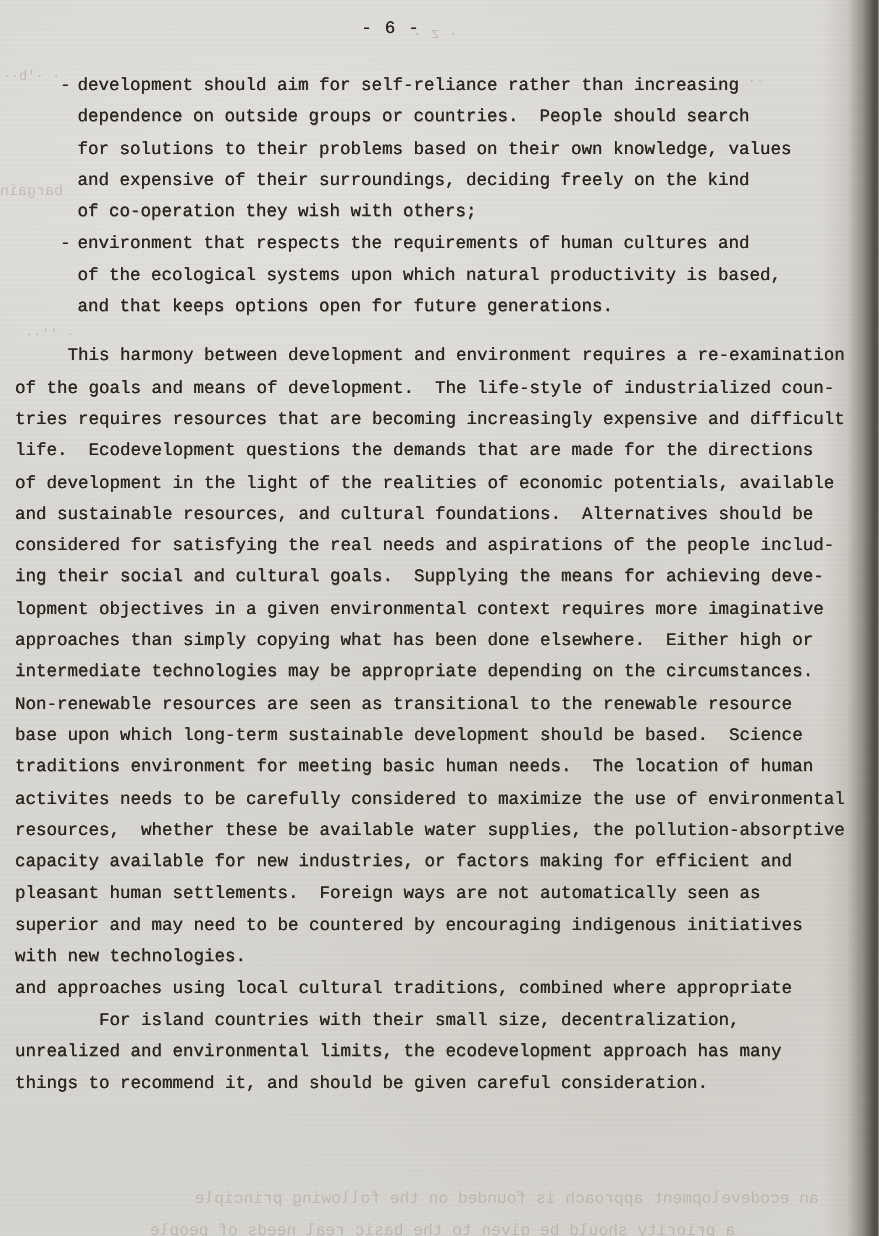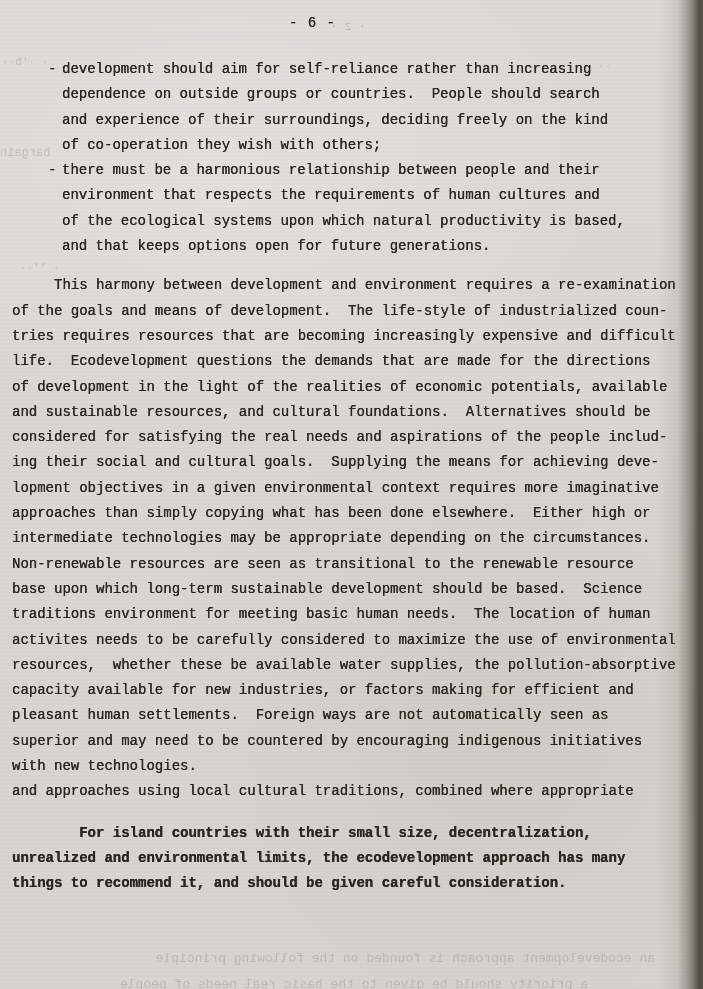--- a/index.html
+++ b/index.html
@@ -30,21 +30,21 @@
     white-space:pre;
     height:25.3px; line-height:25.3px;
   }
   .bullet{display:flex;}
   .dash{
     flex:0 0 auto; width:14px; margin-left:36px;
     height:25.3px; line-height:25.3px;
   }
   .btext{flex:0 0 auto;}
   .para.p1{margin-top:14px;}
-  .para.p2{margin-top:16px;font-weight:bold;}
+  .para.p2{margin-top:0;}
   .ghost{
     position:absolute;
     transform:scaleX(-1);
     color:#98948a; opacity:.42;
     filter:blur(.6px);
     font-size:13px; white-space:pre;
     pointer-events:none;
   }
   .g1{left:2px;   top:56px;  font-size:11px;}
   .g2{left:0px;   top:146px; font-size:12px;}
@@ -71,29 +71,29 @@
 
   <div class="pageno ink">- 6 -</div>
 
   <div class="content ink">
 
     <div class="bullet">
       <span class="dash">-</span>
       <div class="btext">
         <div class="line">development should aim for self-reliance rather than increasing</div>
         <div class="line">dependence on outside groups or countries.  People should search</div>
-        <div class="line">and experience of their surroundings, deciding freely on the kind</div>
+        <div class="line">for solutions to their problems based on their own knowledge, values</div>
+        <div class="line">and expensive of their surroundings, deciding freely on the kind</div>
         <div class="line">of co-operation they wish with others;</div>
       </div>
     </div>
 
     <div class="bullet">
       <span class="dash">-</span>
       <div class="btext">
-        <div class="line">there must be a harmonious relationship between people and their</div>
         <div class="line">environment that respects the requirements of human cultures and</div>
         <div class="line">of the ecological systems upon which natural productivity is based,</div>
         <div class="line">and that keeps options open for future generations.</div>
       </div>
     </div>
 
     <div class="para p1">
       <div class="line">     This harmony between development and environment requires a re-examination</div>
       <div class="line">of the goals and means of development.  The life-style of industrialized coun-</div>
       <div class="line">tries requires resources that are becoming increasingly expensive and difficult</div>

